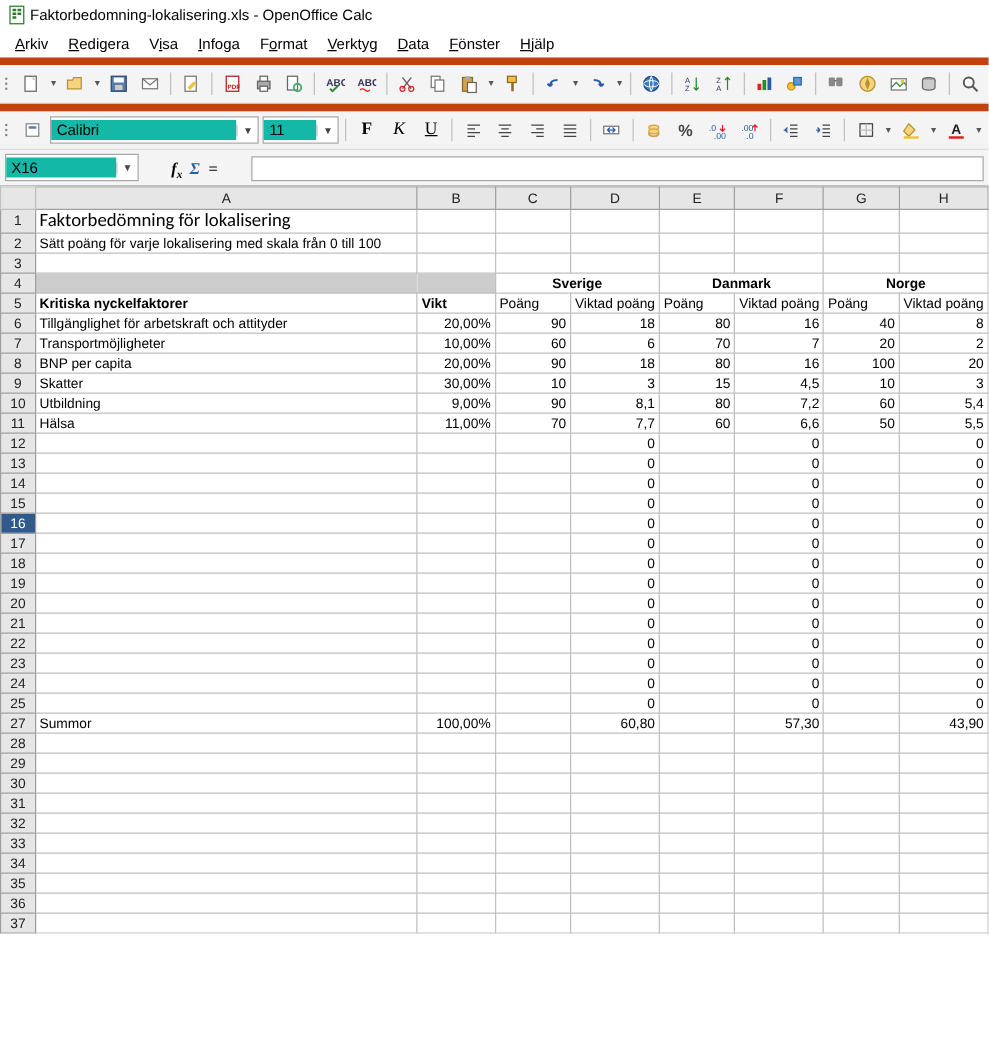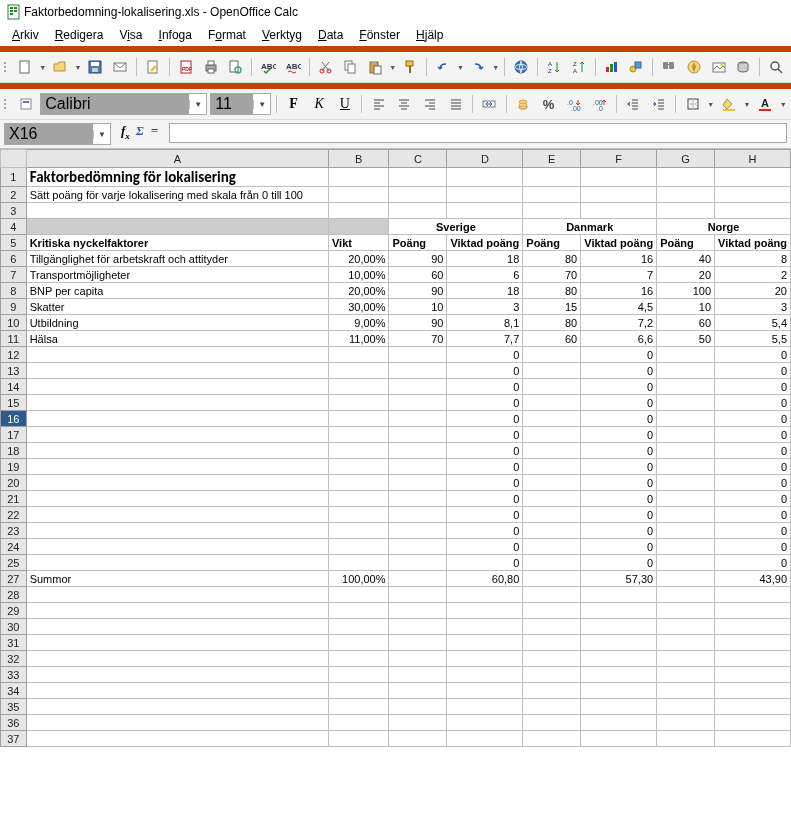--- a/index.html
+++ b/index.html
@@ -8,46 +8,46 @@
 .menubar{display:flex;gap:4px;padding:2px 6px;font-size:12px;background:#fff}
 .menubar span{padding:2px 6px}
 .menubar u{text-decoration:underline}
 .toolbar{display:flex;align-items:center;gap:3px;padding:3px 4px;background:#f4f4f4;border-top:6px solid #c2410c;border-bottom:1px solid #dcdcdc;flex-wrap:nowrap;overflow:hidden}
 .tool-grip{width:6px;height:20px;display:flex;flex-direction:column;justify-content:center;gap:2px;margin-right:2px}
 .tool-grip div{width:2px;height:2px;background:#888;border-radius:50%}
 .tool-btn{width:22px;height:22px;display:flex;align-items:center;justify-content:center;border:1px solid transparent;border-radius:2px}
 .tool-sep{width:1px;height:18px;background:#c0c0c0;margin:0 2px}
 .tool-dd{width:8px;height:22px;display:flex;align-items:center;justify-content:center;font-size:7px;color:#555}
 .fontbox{display:flex;align-items:center;border:1px solid #a8a8a8;background:#fff;height:20px}
-.fontbox input{border:none;outline:none;font-size:16px;padding:1px 4px;background:#a3a3a3}
+.fontbox input{border:none;outline:none;font-size:12px;padding:1px 4px;background:#14b8a6}
 .fontbox .dd{width:16px;text-align:center;font-size:8px;color:#444;border-left:1px solid #c0c0c0}
 .fmt-btn{width:22px;height:22px;display:flex;align-items:center;justify-content:center;font-family:"Times New Roman",serif;border:1px solid transparent}
 .fmt-b{font-weight:bold;font-size:14px}
 .fmt-i{font-style:italic;font-size:14px}
 .fmt-u{text-decoration:underline;font-size:14px}
-.cellref-bar{display:flex;align-items:flex-start;gap:4px;padding:3px 4px;background:#f4f4f4;border-bottom:1px solid #c0c0c0}
+.cellref-bar{display:flex;align-items:flex-end;gap:20px;padding:3px 4px;background:#f4f4f4;border-bottom:1px solid #c0c0c0}
 .cellref-bar .fontbox input{width:80px}
 .fx-icons{display:flex;gap:6px;padding:0 6px}
 .fx-icons span{font-style:italic;font-family:"Times New Roman",serif;font-size:13px}
 .formula-line{flex:1;height:18px;border:1px solid #a8a8a8;background:#fff}
 .sheet-wrap{position:relative;overflow:auto}
 table.sheet{border-collapse:collapse;table-layout:fixed;font-size:11px}
 table.sheet th,table.sheet td{border:1px solid #c0c0c0;padding:0;height:16px;box-sizing:border-box}
 table.sheet th{background:#e6e6e6;font-weight:normal;font-size:11px;color:#222}
 table.sheet th.corner{background:#e6e6e6;width:30px}
 table.sheet th.colh{border:1px solid #a0a0a0;height:18px}
 table.sheet th.rowh{width:30px;text-align:center;border:1px solid #a0a0a0;background:#e6e6e6}
 table.sheet th.rowh.sel{background:#305a8c;color:#fff}
 table.sheet td{padding:0 3px;white-space:nowrap;overflow:hidden;background:#fff;vertical-align:middle}
 td.num{text-align:right}
 td.txt{text-align:left}
-td.title{font-weight:bold;font-size:15px;font-family:"Calibri",sans-serif}
+td.title{font-weight:normal;font-size:15px;font-family:"Calibri",sans-serif}
 td.head-grey{background:#cccccc;font-weight:bold;border:1px solid #000}
 td.head-reg{background:#fff;font-weight:bold;border-top:1px solid #000;border-bottom:1px solid #000;text-align:center}
-td.sub-head{font-weight:bold;border-bottom:1px solid #000}
+td.sub-head{font-weight:normal;border-bottom:1px solid #000}
 td.green{background:#d4efd7}
 td.b-top{border-top:1px solid #000}
 td.b-left{border-left:1px solid #000}
 td.b-right{border-right:1px solid #000}
 td.sum-row{font-weight:normal;border-top:1px solid #000;border-bottom:2px solid #000}
 .col-A{width:310px}
 .col-B{width:64px}
 .col-C{width:64px}
 .col-D{width:70px}
 .col-E{width:64px}

